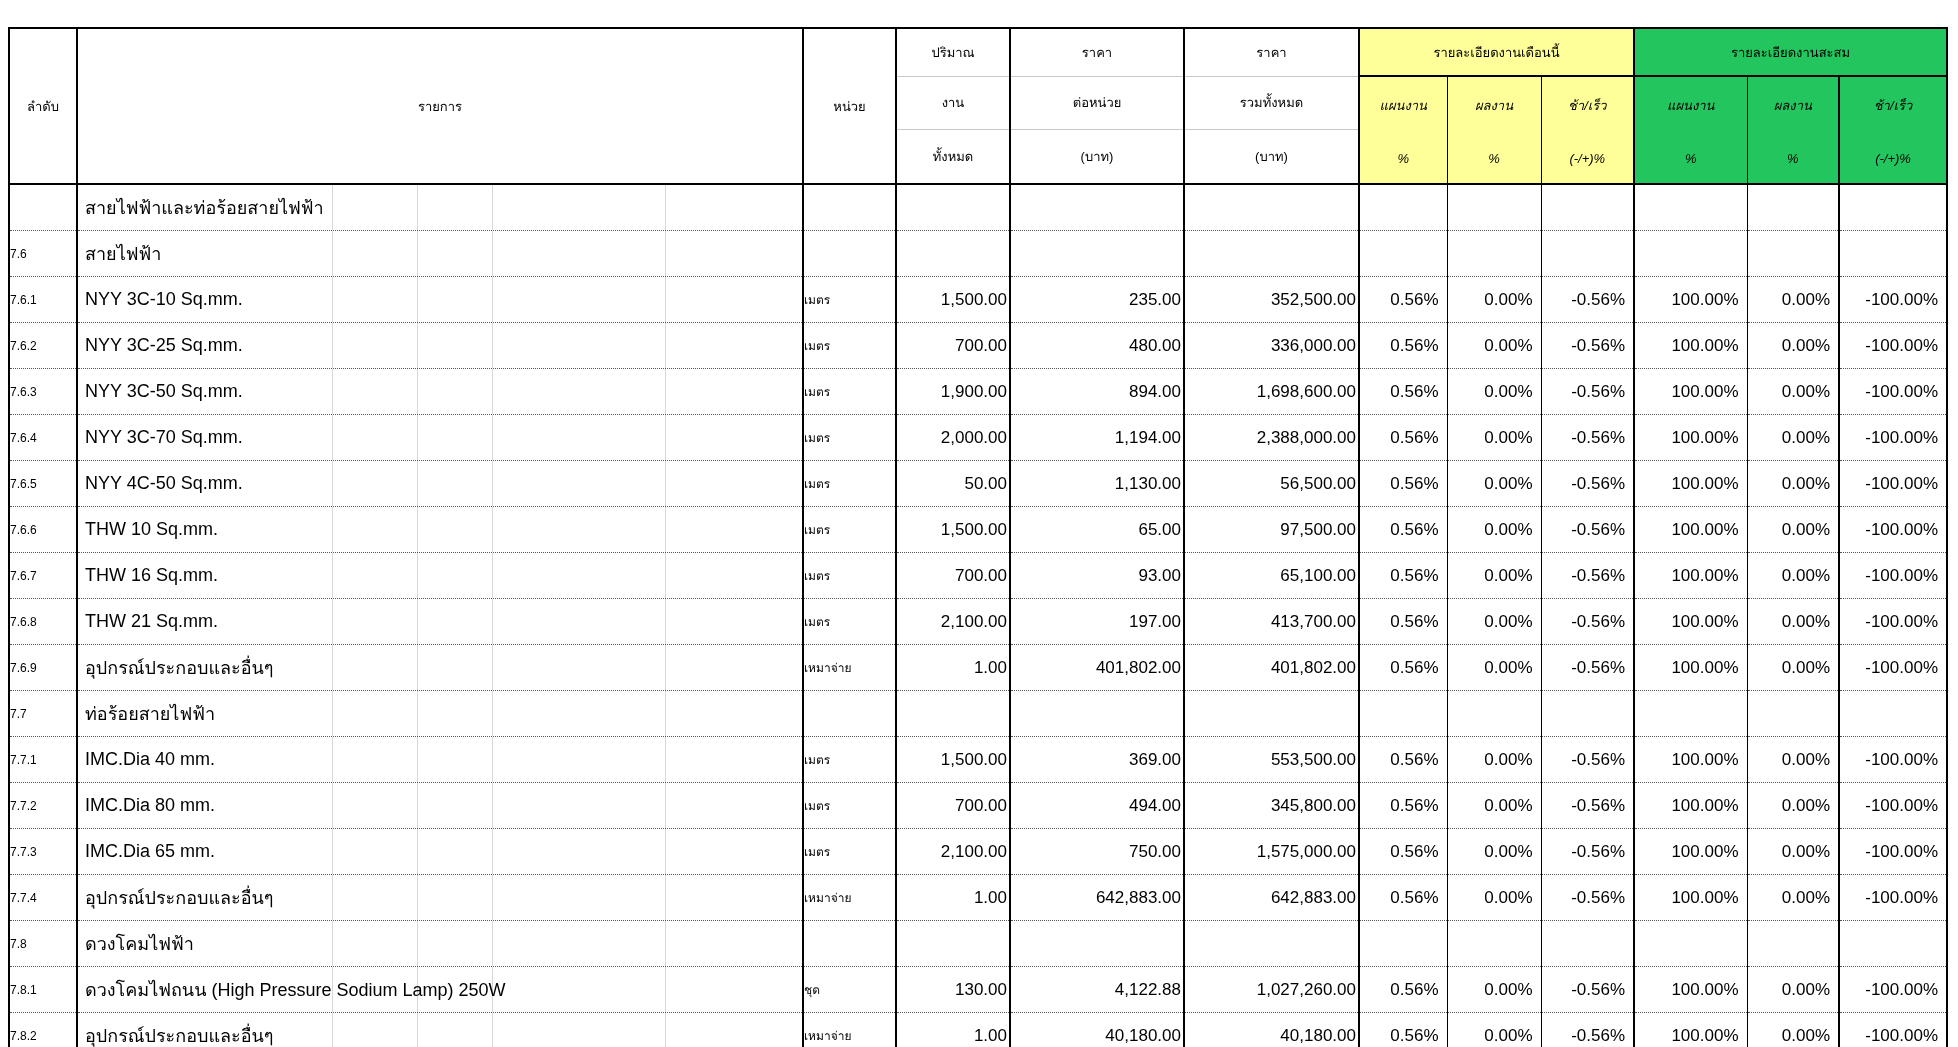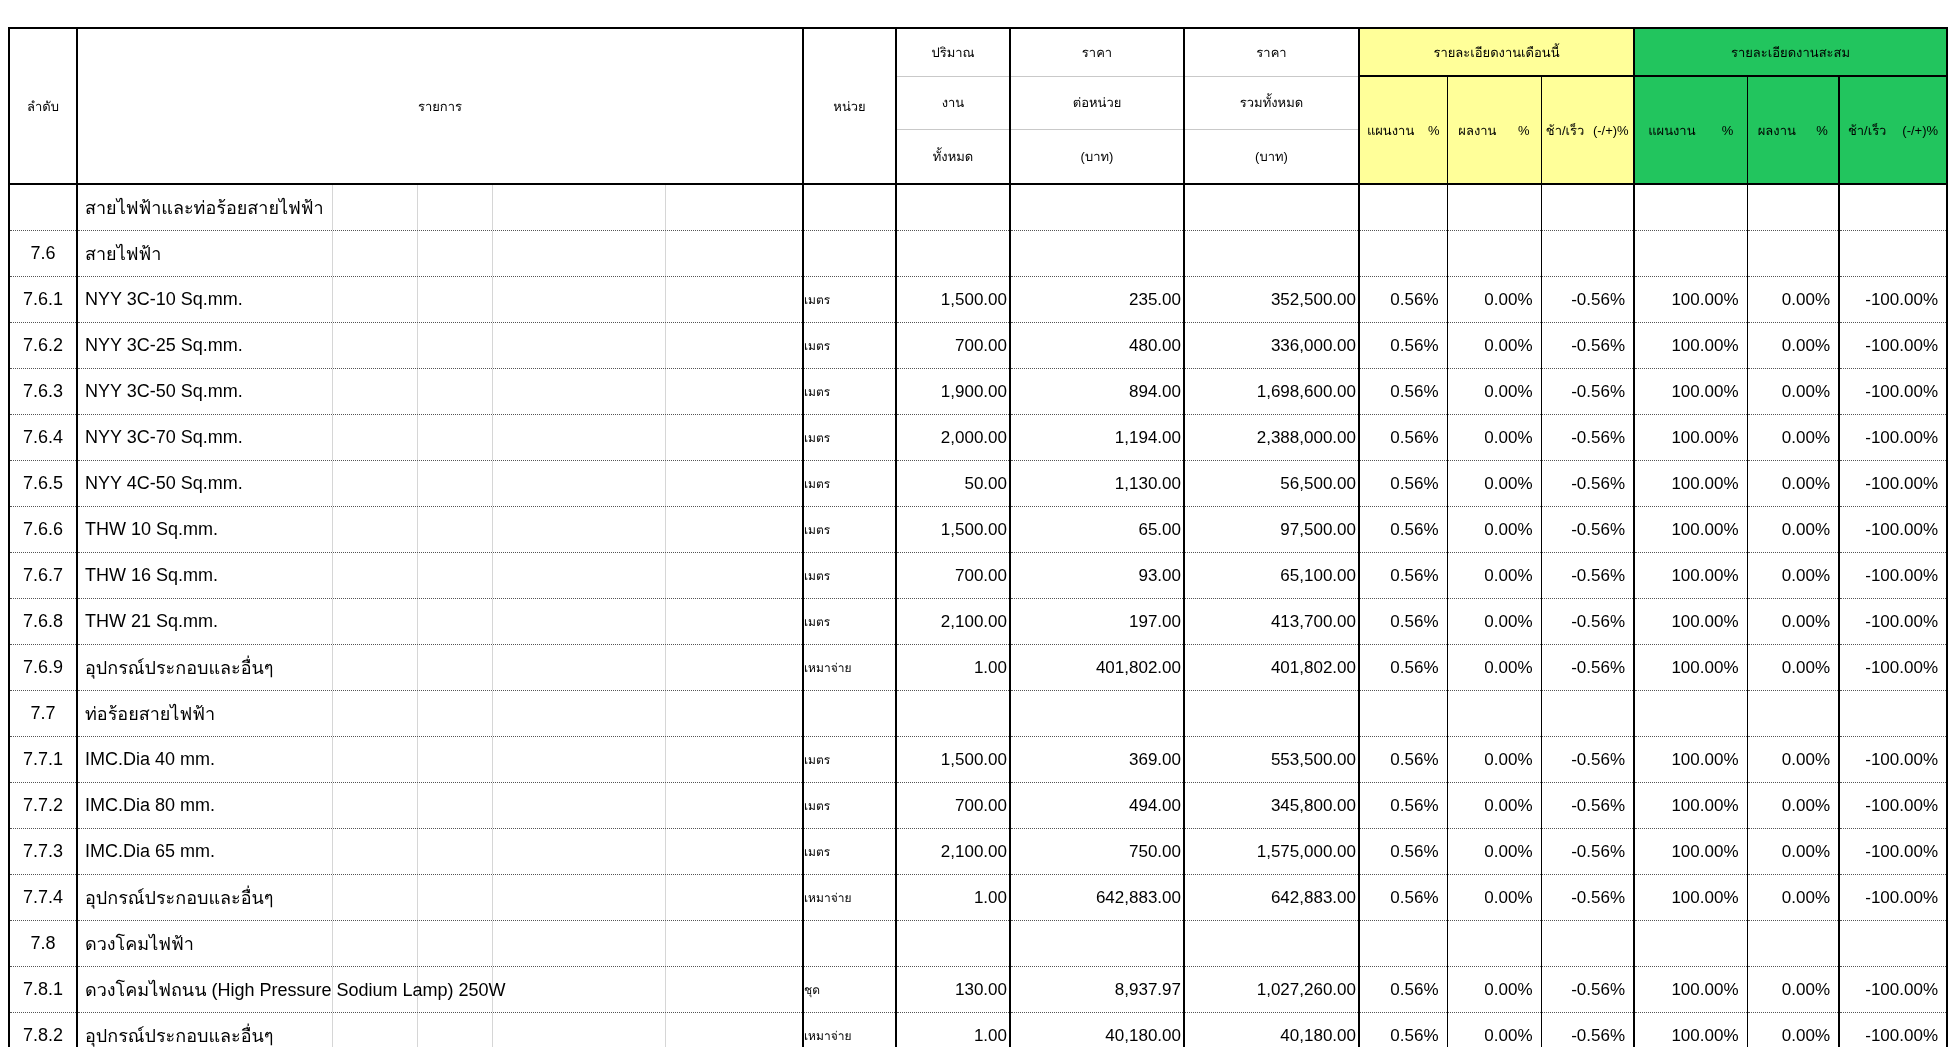--- a/index.html
+++ b/index.html
@@ -41,31 +41,31 @@
 
   
   thead th{font-size:13px;height:46px;}
   thead .grp{font-weight:normal;border-bottom:2px solid #000}
   thead .gline{border-bottom:1px solid #c9c9c9}
   thead .hb{border-bottom:2px solid #000}
   .ybg{background:#FFFF99}
   .gbg{background:#22c55e}
   th.stack2{height:92px}
   th.stack2 .two{
-    display:flex;flex-direction:row;justify-content:space-around;
-    height:106px;align-items:center;
+    display:flex;flex-direction:column;justify-content:space-around;
+    height:106px;align-items:center;font-style:italic;
   }
 
   
   tbody td{
     font-size:17px;
     height:45px;
     border-bottom:1px dotted #555;
   }
-  tbody td.c1{text-align:center;font-size:18px}
+  tbody td.c1{font-size:12px}
   tbody td.itemcell{
     text-align:left;
     padding-left:7px;
     font-size:18px;
     background-image:
       linear-gradient(#d6d6d6,#d6d6d6),
       linear-gradient(#d6d6d6,#d6d6d6),
       linear-gradient(#d6d6d6,#d6d6d6),
       linear-gradient(#d6d6d6,#d6d6d6);
     background-size:1px 100%,1px 100%,1px 100%,1px 100%;
@@ -393,21 +393,21 @@
     <td class="c9 pct vL1"></td>
     <td class="c10 pct vL2"></td>
     <td class="c11 pct vL1"></td>
     <td class="c12 pct vL2"></td>
   </tr>
         <tr class="drow">
     <td class="c1">7.8.1</td>
     <td class="c2 itemcell vL2">ดวงโคมไฟถนน (High Pressure Sodium Lamp) 250W</td>
     <td class="c3 center vL2">ชุด</td>
     <td class="c4 num vL2">130.00</td>
-    <td class="c5 num vL2">8,937.97</td>
+    <td class="c5 num vL2">4,122.88</td>
     <td class="c6 num vL2">1,027,260.00</td>
     <td class="c7 pct vL2">0.56%</td>
     <td class="c8 pct vL1">0.00%</td>
     <td class="c9 pct vL1">-0.56%</td>
     <td class="c10 pct vL2">100.00%</td>
     <td class="c11 pct vL1">0.00%</td>
     <td class="c12 pct vL2">-100.00%</td>
   </tr>
         <tr class="drow">
     <td class="c1">7.8.2</td>

